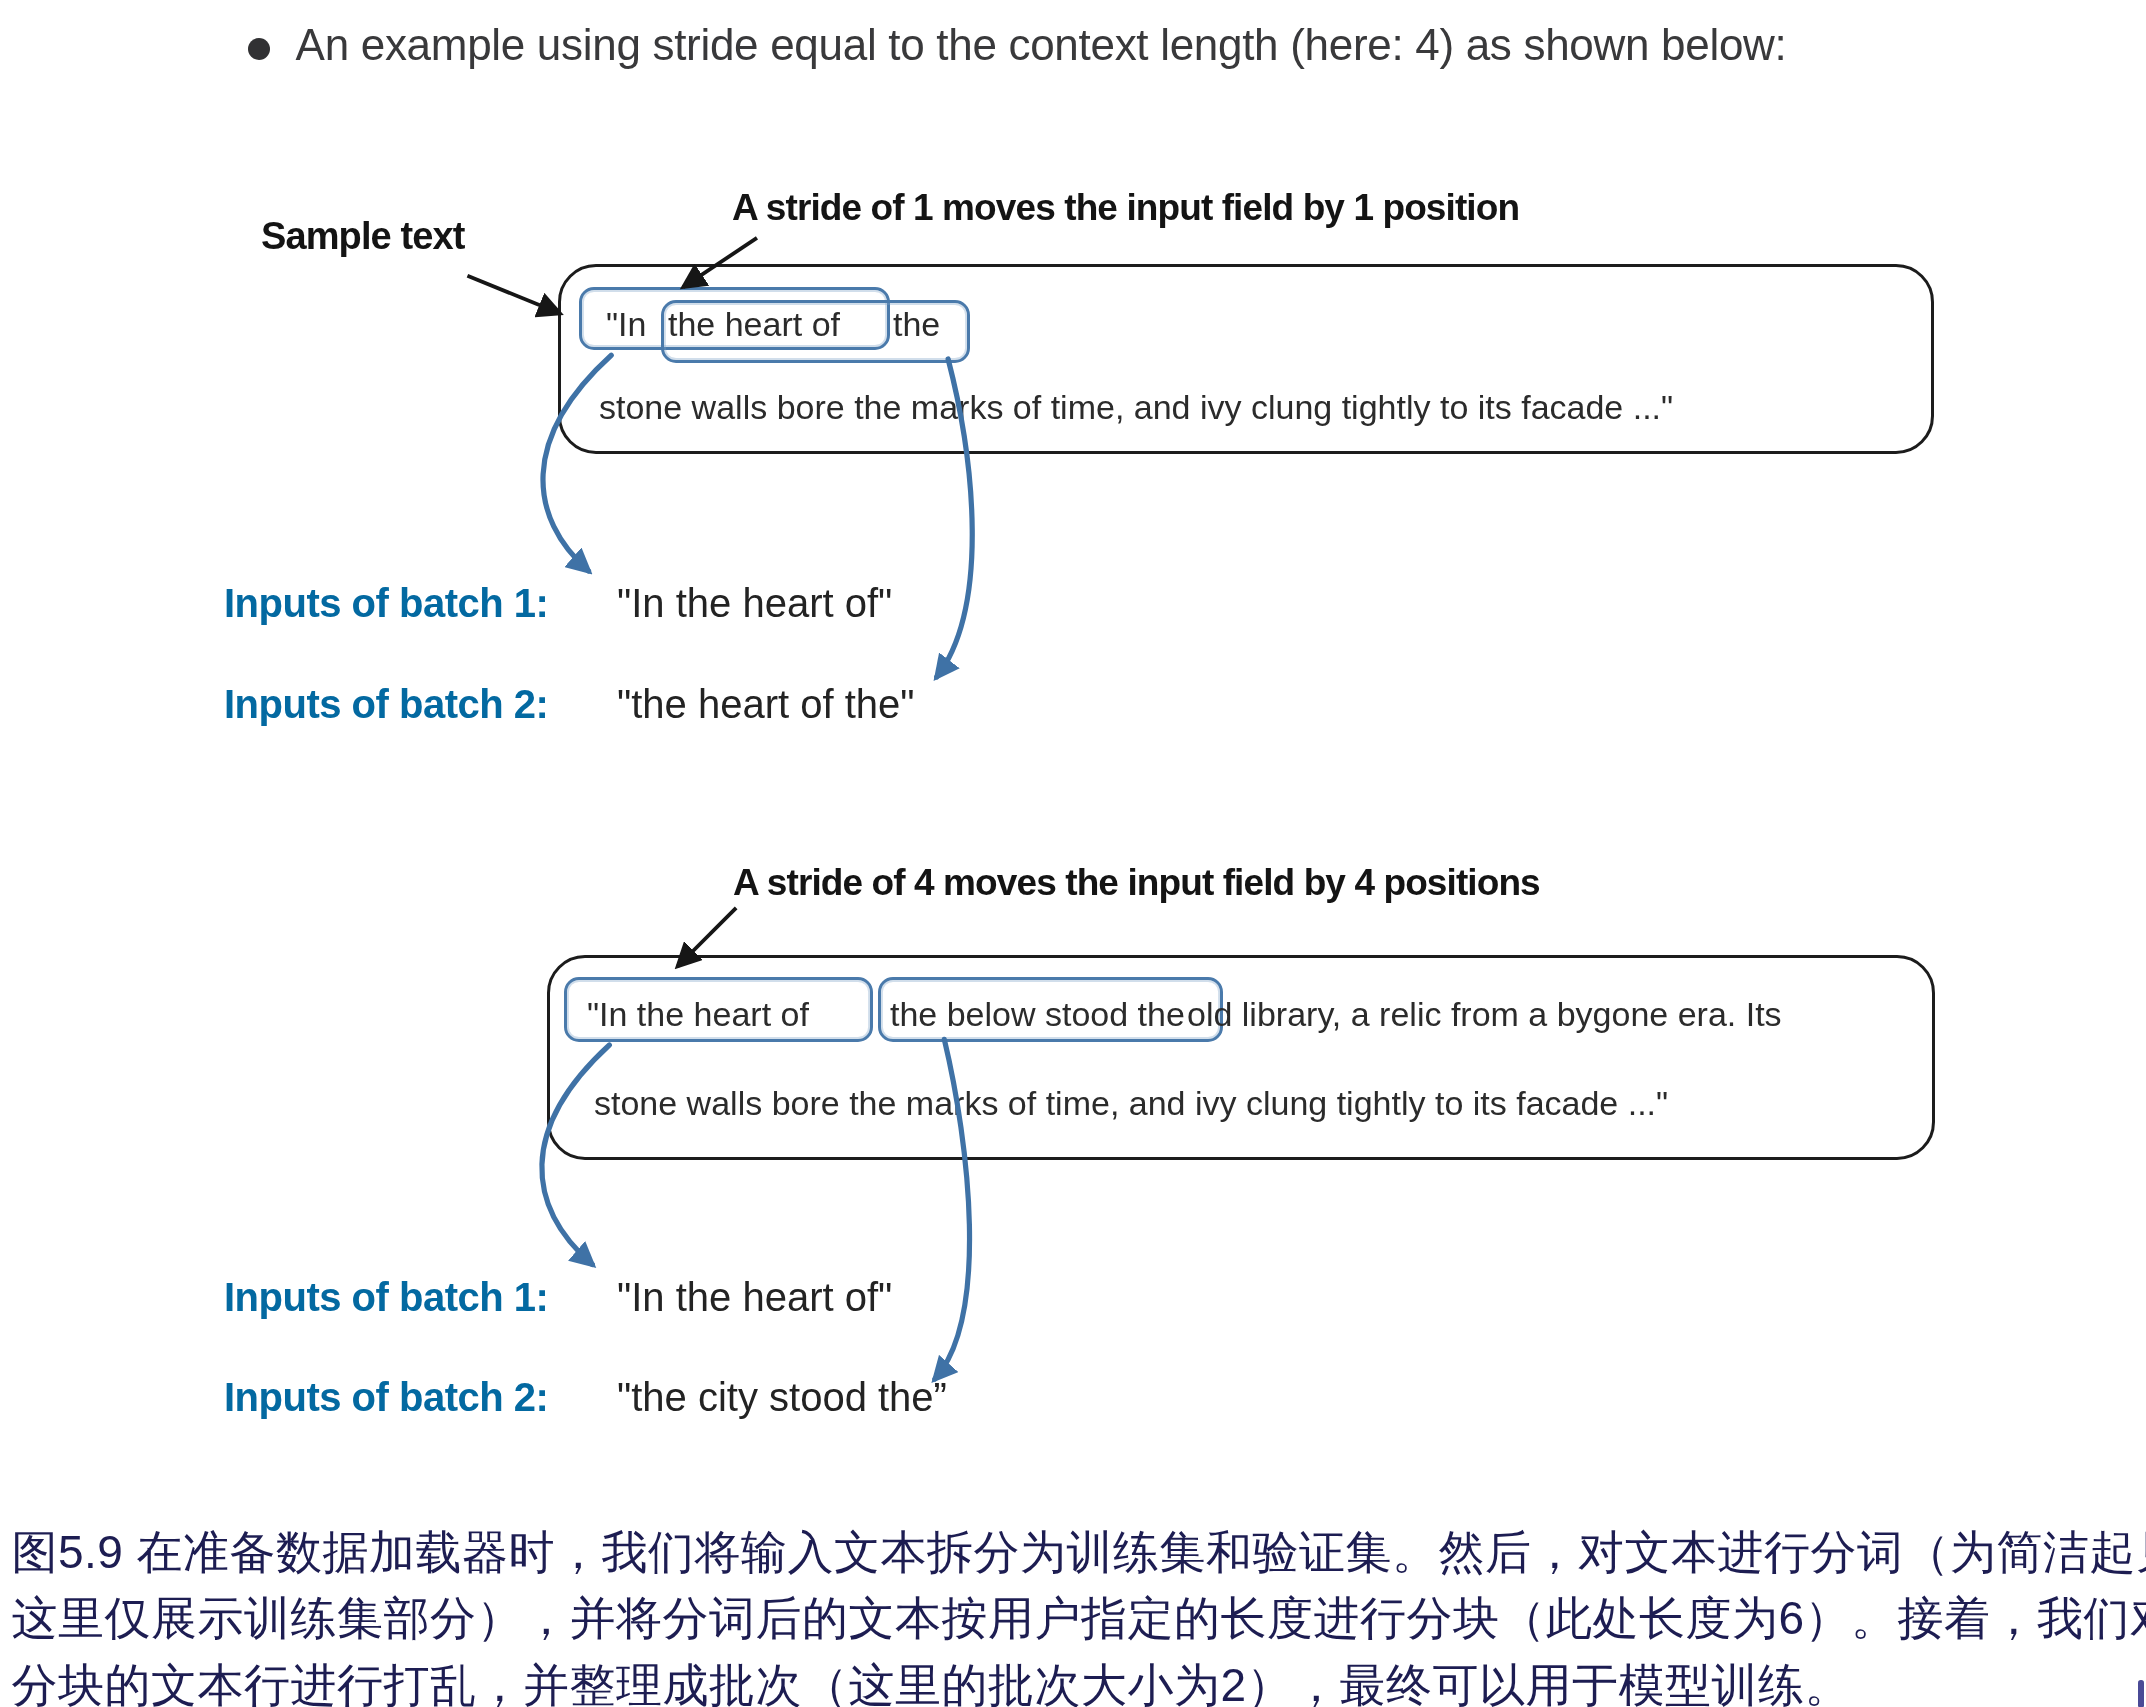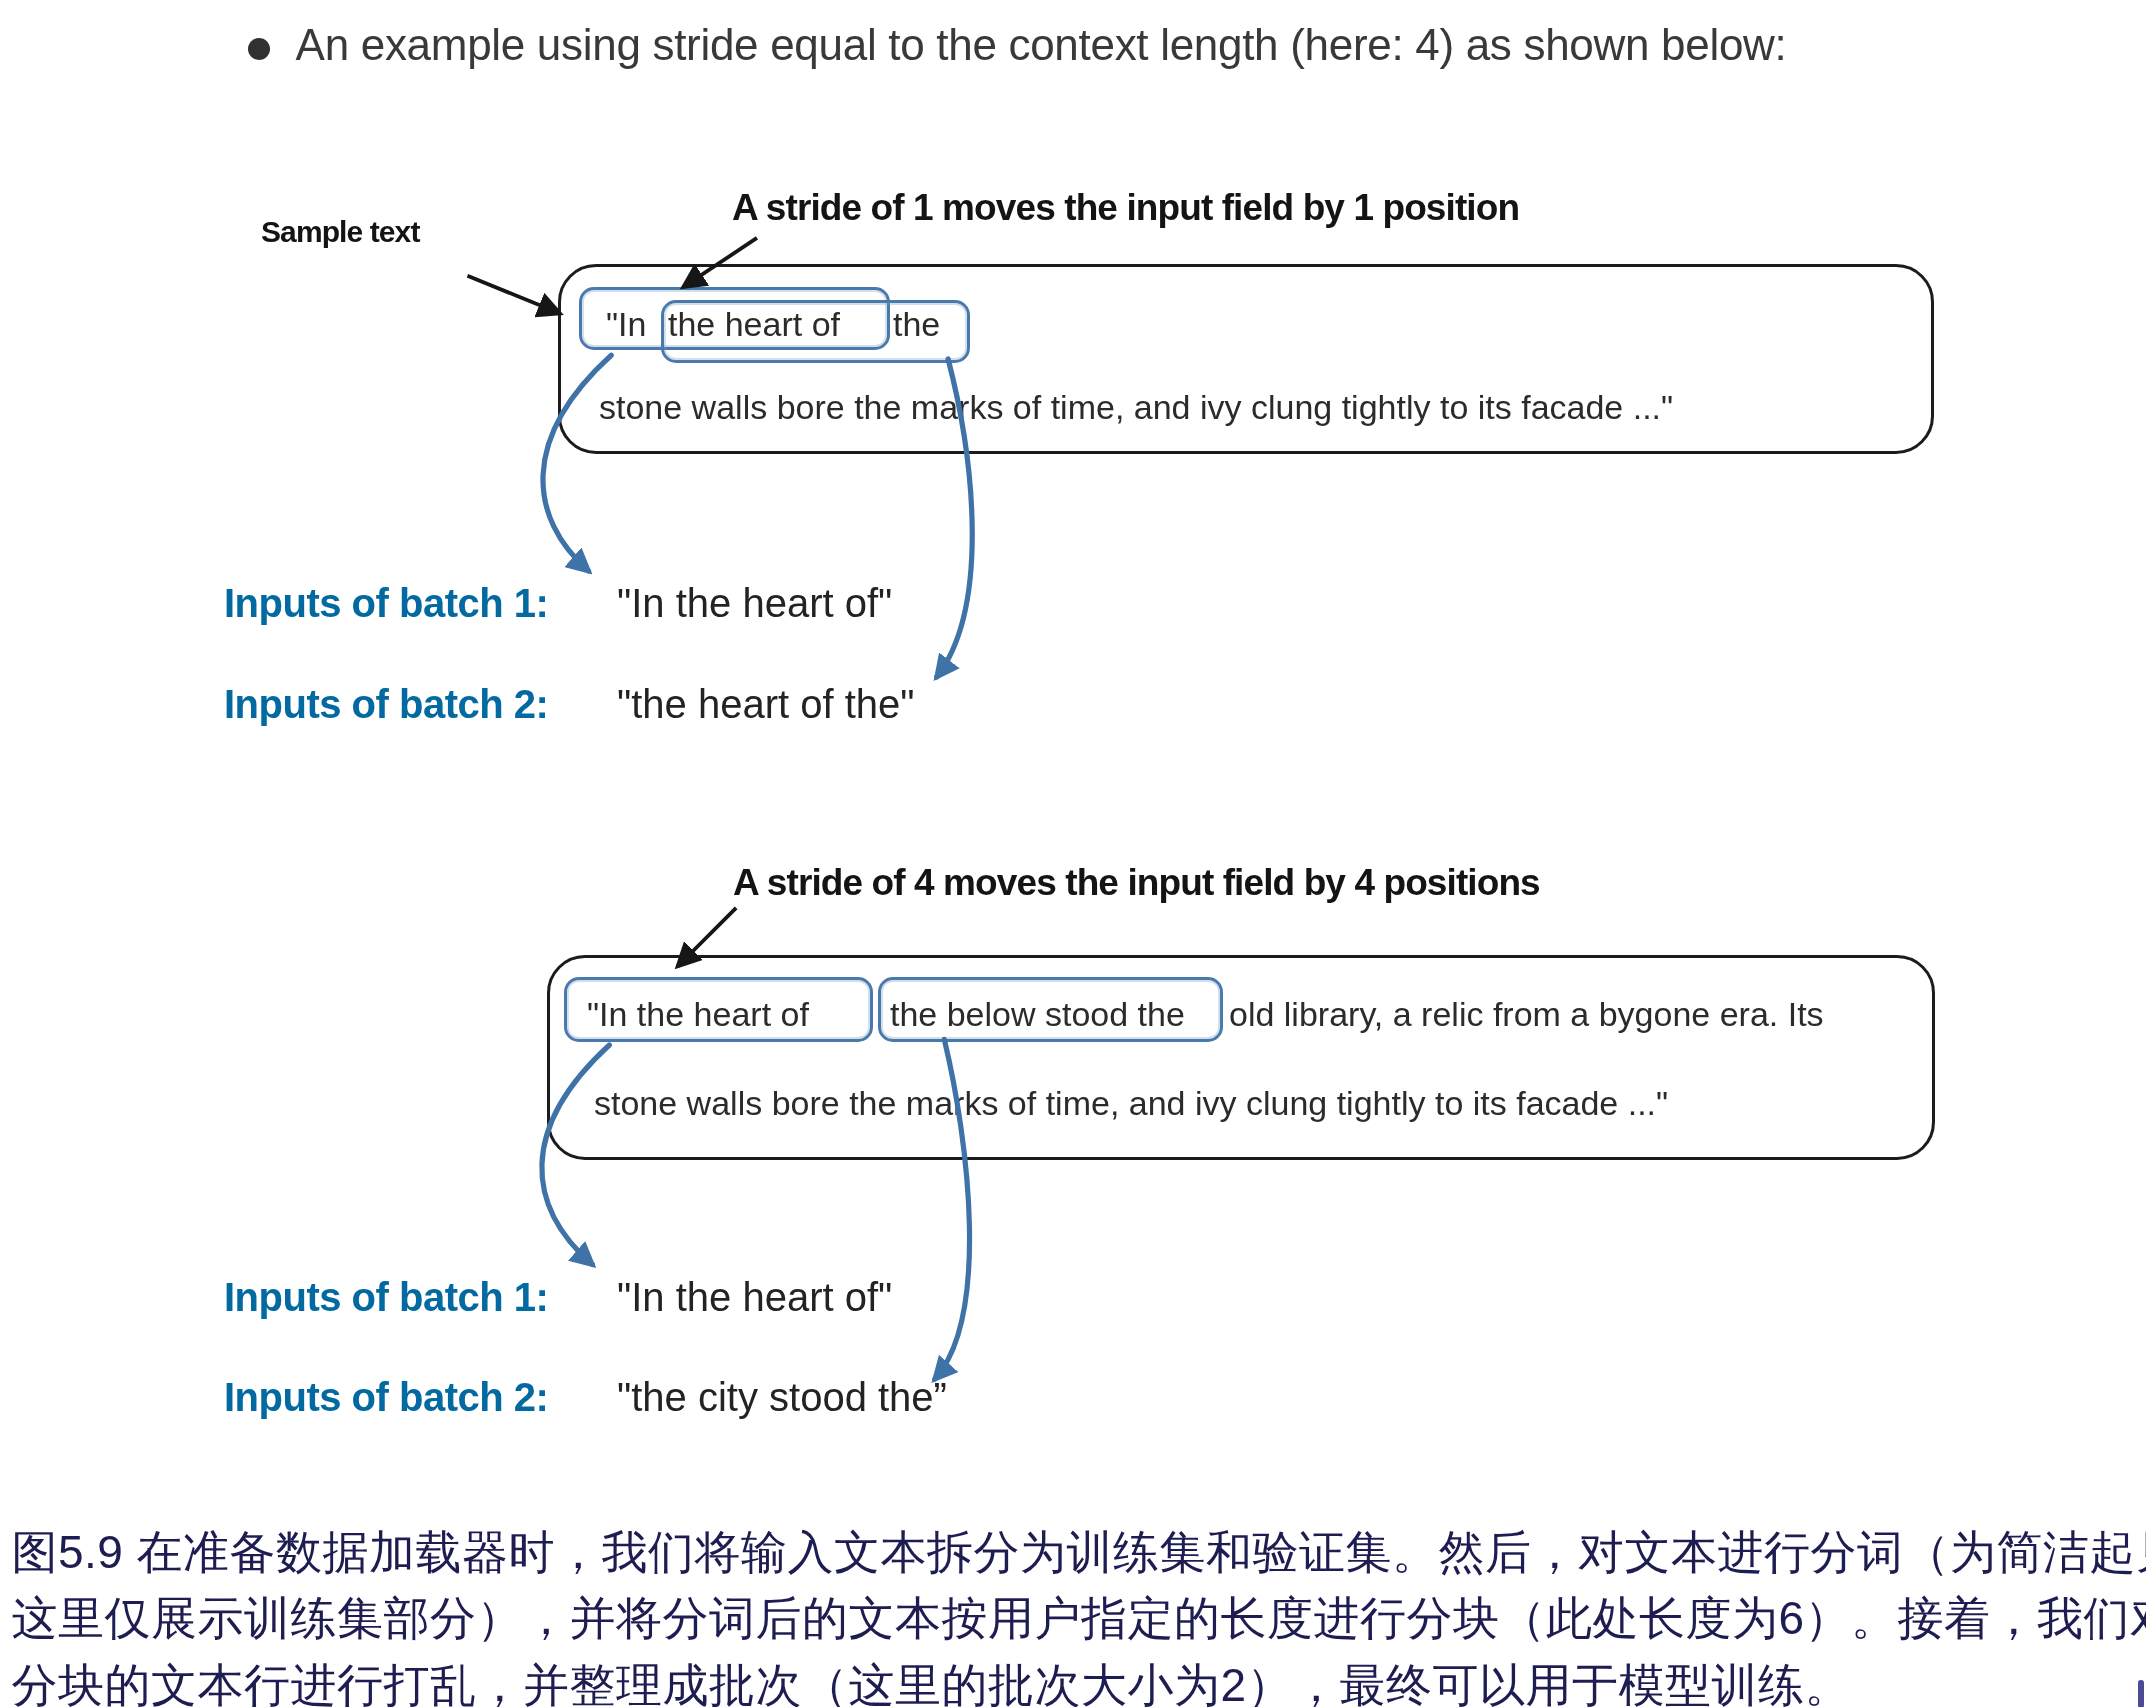--- a/index.html
+++ b/index.html
@@ -8,21 +8,21 @@
     font-family:"Liberation Sans",sans-serif;color:#222;margin-top:7px;
   }
   .abs{position:absolute;white-space:pre;}
   
   .bullet-row{position:absolute;left:248px;top:13.2px;display:flex;align-items:flex-start;gap:25.6px;}
   .bullet-dot{width:22px;height:22px;border-radius:50%;background:#313133;margin-top:18px;flex:0 0 auto;}
   .bullet-text{font-size:44px;color:#39393b;letter-spacing:-0.3px;}
   
   .anno{font-weight:bold;color:#141414;letter-spacing:-0.9px;}
   .diag-title{font-size:37px;}
-  .sample-label{font-size:30px;}
+  .sample-label{font-size:38px;}
   
   .sample-box{position:absolute;border:3.8px solid #1c1c1c;border-radius:38px;background:#fff;}
   .boxtext{font-size:34px;color:#2b2b2b;}
   
   .window{position:absolute;border:3.8px solid #4a7aab;border-radius:15px;
           box-shadow:inset 0 0 0 1.9px rgba(122,160,199,0.35);}
   
   .batch-label{font-size:40px;font-weight:bold;color:#0369a1;letter-spacing:-0.5px;}
   .batch-value{font-size:40px;color:#232323;}
   
@@ -61,21 +61,21 @@
 
   <div class="abs anno diag-title" style="left:733px;top:855px;">A stride of 4 moves the input field by 4 positions</div>
 
   <div class="sample-box" style="left:547px;top:948px;width:1382px;height:199px;"></div>
 
   <div class="window" style="left:564px;top:970px;width:303px;height:59px;"></div>
   <div class="window" style="left:878px;top:970px;width:339px;height:59px;"></div>
 
   <span class="abs boxtext" style="left:587px;top:988px;">"In the heart of</span>
   <span class="abs boxtext" style="left:890px;top:988px;">the below stood the</span>
-  <span class="abs boxtext" style="left:1229px;top:988px;">old library, a relic from a bygone era. Its</span>
+  <span class="abs boxtext" style="left:1187px;top:988px;">old library, a relic from a bygone era. Its</span>
   <span class="abs boxtext" style="left:594px;top:1077px;">stone walls bore the marks of time, and ivy clung tightly to its facade ..."</span>
 
   <span class="abs batch-label" style="left:224px;top:1268px;">Inputs of batch 1:</span>
   <span class="abs batch-value" style="left:617px;top:1268px;">"In the heart of"</span>
   <span class="abs batch-label" style="left:224px;top:1368px;">Inputs of batch 2:</span>
   <span class="abs batch-value" style="left:617px;top:1368px;">"the city stood the”</span>
 
   <svg class="overlay" width="2146" height="1707" viewBox="0 0 2268 1804">
     <defs>
       <marker id="mblack" viewBox="0 0 10 10" refX="8.5" refY="5" markerWidth="7" markerHeight="7" orient="auto-start-reverse">

